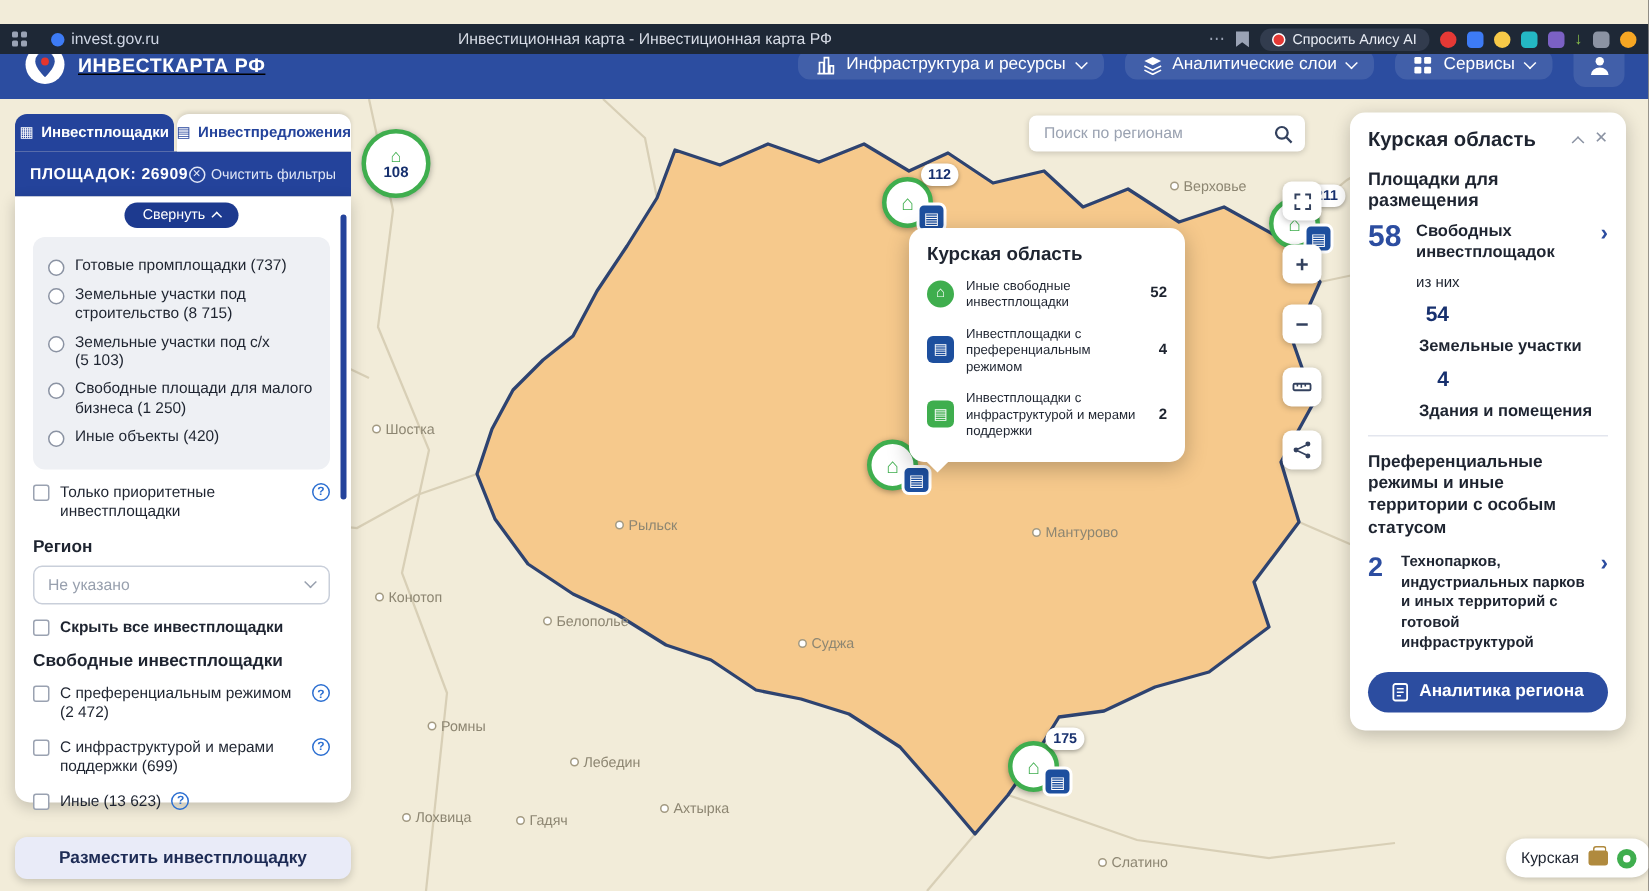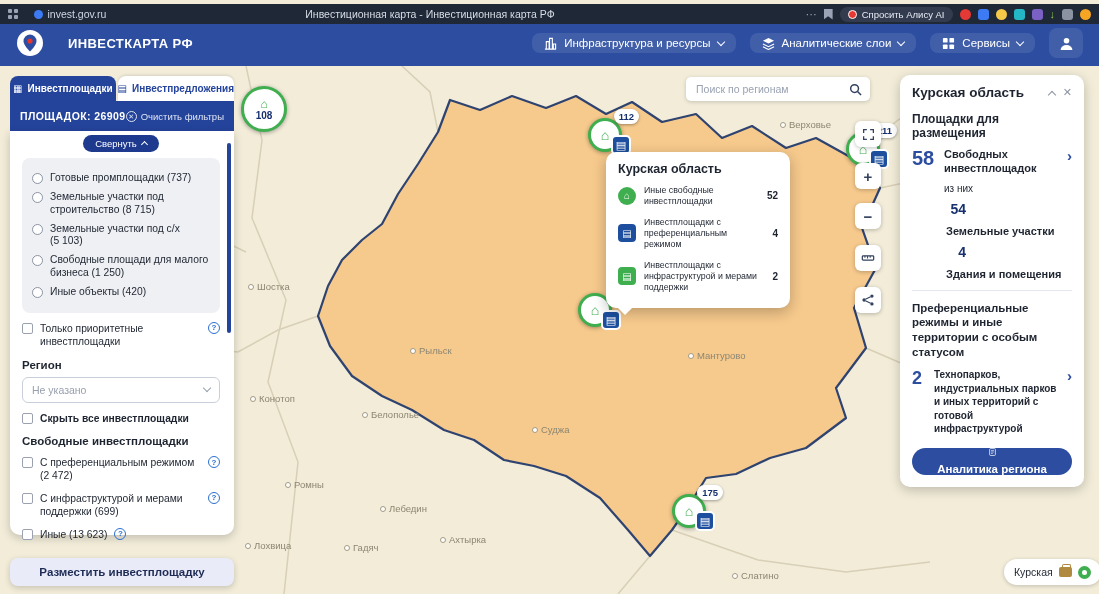--- a/index.html
+++ b/index.html
@@ -1,37 +1,37 @@
 <!DOCTYPE html>
 <html><head>
 <meta charset="utf-8">
 <style>
   html,body{margin:0;padding:0;background:#444;}
   *{box-sizing:border-box;font-family:"Liberation Sans","DejaVu Sans",sans-serif;}
   .stage{position:relative;width:1099px;height:594px;overflow:hidden;background:#f2ecd9;}
 
   
-  .browser-bar{position:absolute;top:4px;left:0;width:100%;height:20px;background:#1e2836;display:flex;align-items:center;padding:0 8px;z-index:20;}
+  .browser-bar{position:absolute;top:16px;left:0;width:100%;height:20px;background:#1e2836;display:flex;align-items:center;padding:0 8px;z-index:20;}
   .bb-left{display:flex;align-items:center;gap:10px;}
   .bb-grid{display:grid;grid-template-columns:4px 4px;grid-gap:1.5px;}
   .bb-grid i{width:4px;height:4px;background:#9aa3b5;border-radius:1px;display:block;}
   .bb-tab{display:flex;align-items:center;gap:5px;color:#cfd6e4;font-size:10.5px;padding:0 6px;}
   .favicon{width:9px;height:9px;border-radius:50%;background:#3d7bf5;display:inline-block;}
   .bb-title{position:absolute;left:430px;transform:translateX(-50%);color:#d7dce6;font-size:10.5px;white-space:nowrap;}
   .bb-right{margin-left:auto;display:flex;align-items:center;gap:7px;}
   .bb-ic{color:#9aa3b5;font-size:11px;line-height:1;cursor:pointer;}
   .bmk{width:9px;height:11px;background:#9aa3b5;clip-path:polygon(0 0,100% 0,100% 100%,50% 70%,0 100%);}
   .alice{display:flex;align-items:center;gap:5px;background:#323c4e;border-radius:9px;height:15px;padding:0 8px;color:#e8ecf4;font-size:9.5px;cursor:pointer;white-space:nowrap;}
   .alice-dot{width:9px;height:9px;border-radius:50%;background:#e53935;border:1.5px solid #fff;}
   .ext{width:11px;height:11px;border-radius:3px;display:inline-block;}
   .ext.c{border-radius:50%;}
 
   
   .app-header{position:absolute;top:20px;left:0;width:100%;height:46px;background:#2c4da0;display:flex;align-items:center;padding:0 16px;z-index:19;}
-  .logo{display:flex;align-items:center;gap:24px;}
+  .logo{display:flex;align-items:center;gap:8px;text-decoration:underline;}
   .logo-text{color:#fff;font-weight:700;font-size:13px;letter-spacing:.4px;}
   .nav{margin-left:auto;display:flex;align-items:center;gap:14px;}
   .nav-item{display:flex;align-items:center;gap:7px;background:rgba(255,255,255,.10);border-radius:8px;height:20px;padding:0 12px;color:#fff;font-size:11.5px;cursor:pointer;white-space:nowrap;}
   .chev-down{width:6px;height:6px;border-right:1.5px solid #fff;border-bottom:1.5px solid #fff;transform:rotate(45deg);margin-top:-3px;}
   .user-btn{background:rgba(255,255,255,.10);border-radius:8px;width:34px;height:30px;display:flex;align-items:center;justify-content:center;cursor:pointer;}
 
   
   .map-svg{position:absolute;left:0;top:66px;width:1099px;height:528px;z-index:1;}
   .mlabel{position:absolute;font-size:9.5px;color:#8d8672;white-space:nowrap;z-index:2;}
   .mlabel::before{content:'';display:inline-block;width:4px;height:4px;border-radius:50%;background:#fff;border:1px solid #a39a82;margin-right:3px;vertical-align:middle;}
@@ -110,21 +110,21 @@
   .rp-chev{color:#2c4da0;font-size:15px;font-weight:700;line-height:1;}
   .rp-ofthem{font-size:10px;color:#1e2430;margin:7px 0 2px 32px;}
   .rp-sub{display:flex;gap:8px;align-items:baseline;margin:7px 0 7px 34px;flex-direction:column;}
   .rp-sub-num{font-size:14px;font-weight:700;color:#17306e;min-width:20px;text-align:right;}
   .rp-sub-lbl{font-size:11px;font-weight:700;color:#1e2430;}
   .rp-div{height:1px;background:#e3e6ee;margin:10px 0;}
   .rp-pref-title{font-size:11.5px;font-weight:700;line-height:1.3;color:#1e2430;margin-bottom:8px;}
   .rp-pref{display:flex;gap:8px;cursor:pointer;}
   .rp-pref-num{font-size:18px;font-weight:700;color:#2c4da0;min-width:14px;}
   .rp-pref-lbl{flex:1;font-size:10px;font-weight:600;line-height:1.35;color:#1e2430;}
-  .rp-btn{margin-top:12px;height:27px;background:#2c4da0;border-radius:14px;color:#fff;font-size:11.5px;font-weight:600;display:flex;align-items:center;justify-content:center;gap:7px;cursor:pointer;flex-direction:column;}
+  .rp-btn{margin-top:12px;height:27px;background:#2c4da0;border-radius:14px;color:#fff;font-size:11.5px;font-weight:600;display:flex;align-items:center;justify-content:center;gap:7px;cursor:pointer;}
 </style>
 </head>
 <body>
 
 <div class="stage">
 
   <svg class="map-svg" viewBox="0 66 1099 528">
     <rect x="0" y="66" width="1099" height="528" fill="#f2ecd9"></rect>
     <g stroke="#d8cfb6" stroke-width="1.5" fill="none">
       <path d="M246,66 L262,140 252,218 286,300 268,382 298,462 284,594"></path>
@@ -138,21 +138,21 @@
       <path d="M60,150 L140,180 200,230 246,252"></path>
     </g>
     <polygon fill="#f6c98c" stroke="#2e4370" stroke-width="2.2" stroke-linejoin="round" points="450,100 480,110 512,96 546,108 576,96 606,114 632,102 662,122 696,114 722,138 752,126 786,148 816,138 852,158 880,188 862,228 876,268 854,308 866,348 836,388 846,418 806,448 770,458 736,474 706,478 690,504 672,530 650,556 628,530 600,498 566,476 534,466 504,460 474,440 444,430 412,410 382,396 352,376 330,346 318,316 328,286 342,260 362,240 382,224 398,194 418,164 438,132"></polygon>
   </svg>
 
   <span class="mlabel" style="left:248px;top:281px;">Шостка</span>
   <span class="mlabel" style="left:250px;top:393px;">Конотоп</span>
   <span class="mlabel" style="left:362px;top:409px;">Белополье</span>
   <span class="mlabel" style="left:285px;top:479px;">Ромны</span>
   <span class="mlabel" style="left:380px;top:503px;">Лебедин</span>
-  <span class="mlabel" style="left:245px;top:540px;">Лохвица</span>
+  <span class="mlabel" style="left:268px;top:540px;">Лохвица</span>
   <span class="mlabel" style="left:344px;top:542px;">Гадяч</span>
   <span class="mlabel" style="left:440px;top:534px;">Ахтырка</span>
   <span class="mlabel" style="left:410px;top:345px;">Рыльск</span>
   <span class="mlabel" style="left:532px;top:424px;">Суджа</span>
   <span class="mlabel" style="left:636px;top:282px;">Щигры</span>
   <span class="mlabel" style="left:736px;top:283px;">Кшенский</span>
   <span class="mlabel" style="left:688px;top:350px;">Мантурово</span>
   <span class="mlabel" style="left:780px;top:119px;">Верховье</span>
   <span class="mlabel" style="left:732px;top:570px;">Слатино</span>
 

